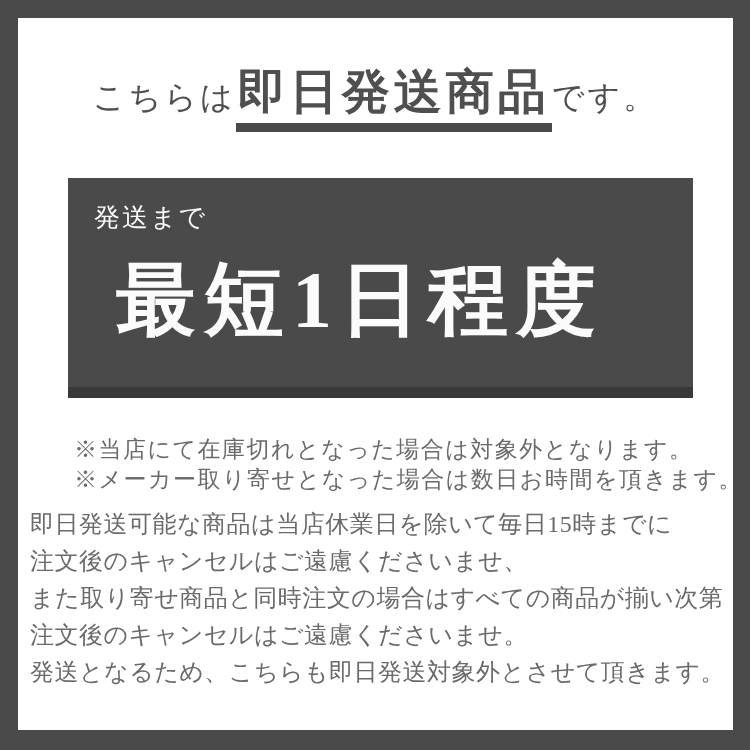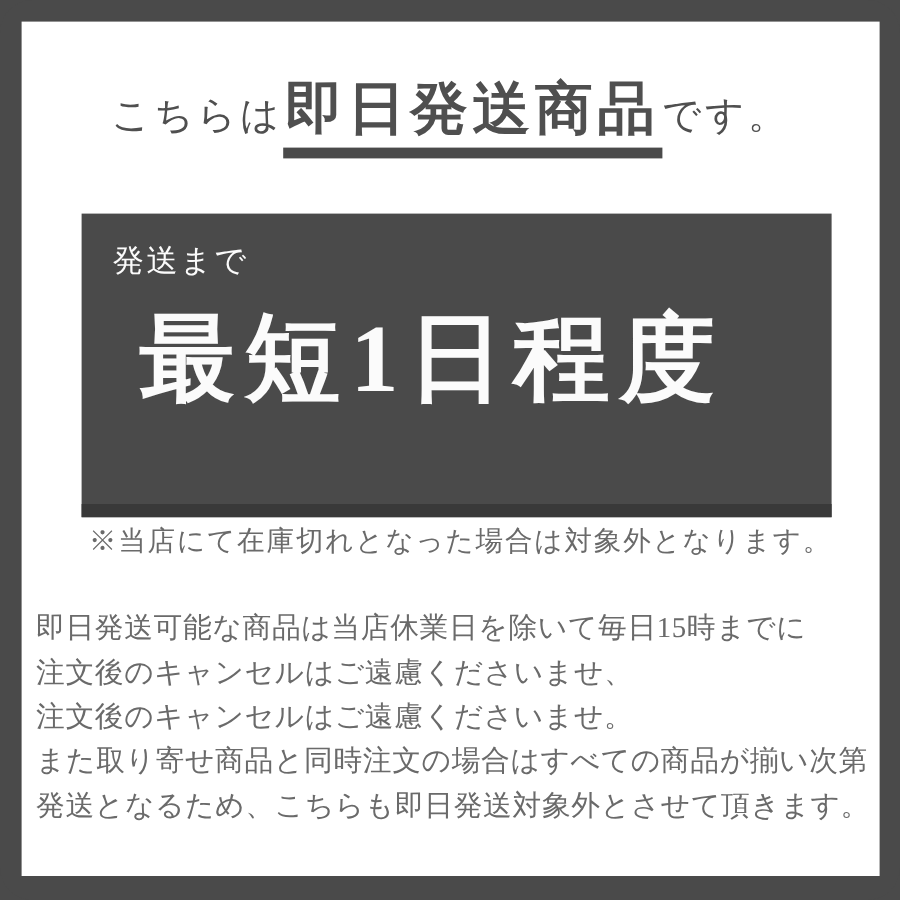--- a/index.html
+++ b/index.html
@@ -56,21 +56,21 @@
     padding: 0 2px 7px 2px;
     border-bottom: 9px solid var(--frame);
   }
 
   
   .shipping-box {
     position: absolute;
     left: 50px;
     top: 160px;
     width: 625px;
-    height: 253px;
+    height: 220px;
     background: var(--box);
     border-bottom: 11px solid var(--box-shadow);
     padding: 24px 0 0 26px;
     color: var(--box-text);
   }
   .shipping-label {
     font-size: 26px;
     letter-spacing: 2px;
     line-height: 1.2;
   }
@@ -86,20 +86,21 @@
   
   .notes {
     position: absolute;
     left: 56px;
     top: 418px;
     color: var(--body-text);
     font-size: 23px;
     line-height: 30px;
     letter-spacing: 1.5px;
     white-space: nowrap;
+    font-family: Liberation Mono, monospace;
   }
 
   
   .policy {
     position: absolute;
     left: 12px;
     top: 488px;
     color: var(--body-text);
     font-size: 24px;
     line-height: 37px;
@@ -117,24 +118,25 @@
       <span class="heading-prefix">こちらは</span><span class="heading-highlight">即日発送商品</span><span class="heading-suffix">です。</span>
     </div>
 
     <div class="shipping-box">
       <div class="shipping-label">発送まで</div>
       <div class="shipping-duration">最短1日程度</div>
     </div>
 
     <div class="notes">
       <div>※当店にて在庫切れとなった場合は対象外となります。</div>
+      <div>※メーカー取り寄せとなった場合は数日お時間を頂きます。</div>
     </div>
 
     <div class="policy">
       <div>即日発送可能な商品は当店休業日を除いて毎日15時までに</div>
       <div>注文後のキャンセルはご遠慮くださいませ、</div>
+      <div>また取り寄せ商品と同時注文の場合はすべての商品が揃い次第</div>
       <div>注文後のキャンセルはご遠慮くださいませ。</div>
-      <div>また取り寄せ商品と同時注文の場合はすべての商品が揃い次第</div>
       <div>発送となるため、こちらも即日発送対象外とさせて頂きます。</div>
     </div>
 
   </div>
 </div>
 
 </body></html>

